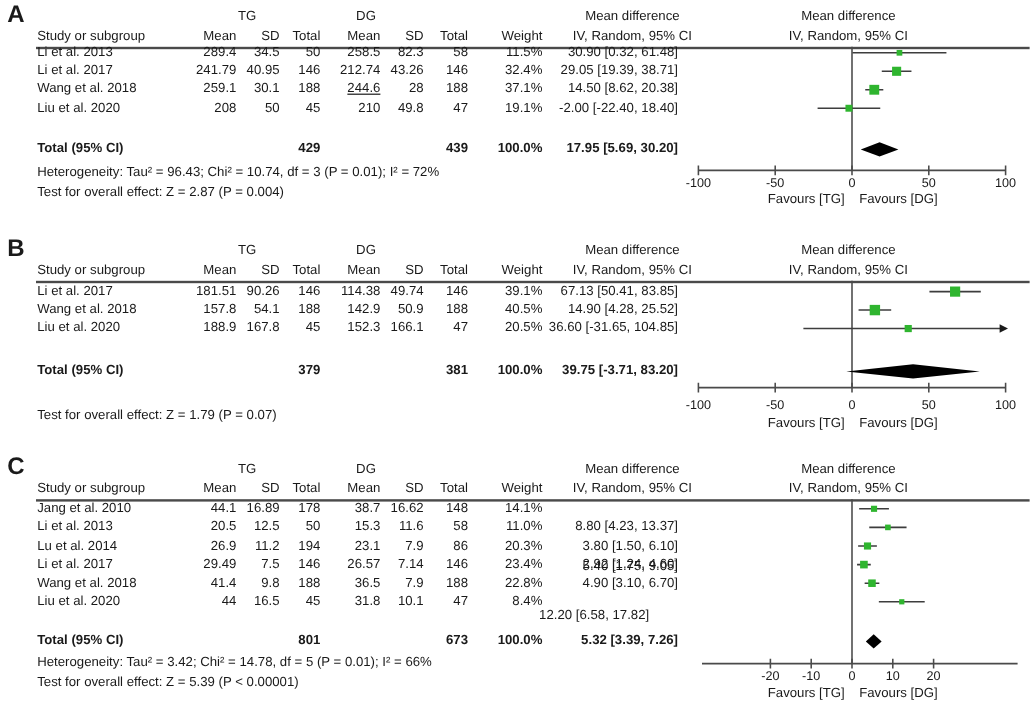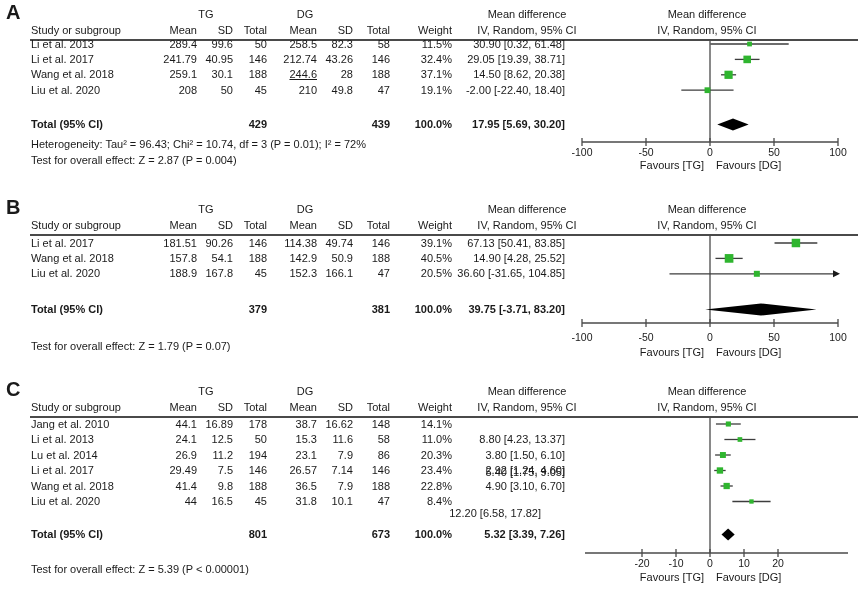--- a/index.html
+++ b/index.html
@@ -41,21 +41,21 @@
     <div class="rule"></div>
     <div class="cell b" style="left:31px;top:118px">Total (95% CI)</div>
     <div class="cell r b" style="left:187px;top:118px;width:80px">429</div>
     <div class="cell r b" style="left:310px;top:118px;width:80px">439</div>
     <div class="cell r b" style="left:372px;top:118px;width:80px">100.0%</div>
     <div class="cell r b" style="left:435px;top:118px;width:130px">17.95 [5.69, 30.20]</div>
     <div class="cell" style="left:31px;top:138px">Heterogeneity: Tau² = 96.43; Chi² = 10.74, df = 3 (P = 0.01); I² = 72%</div>
     <div class="cell" style="left:31px;top:154px">Test for overall effect: Z = 2.87 (P = 0.004)</div>
   <div class="cell" style="left: 31px; top: 37.5px;">Li et al. 2013</div>
       <div class="cell r" style="left: 117px; top: 37.5px; width: 80px;">289.4</div>
-      <div class="cell r" style="left: 153px; top: 37.5px; width: 80px;">99.6</div>
+      <div class="cell r" style="left: 153px; top: 37.5px; width: 80px;">34.5</div>
       <div class="cell r" style="left: 187px; top: 37.5px; width: 80px;">50</div>
       <div class="cell r" style="left: 237px; top: 37.5px; width: 80px;">258.5</div>
       <div class="cell r" style="left: 273px; top: 37.5px; width: 80px;">82.3</div>
       <div class="cell r" style="left: 310px; top: 37.5px; width: 80px;">58</div>
       <div class="cell r" style="left: 372px; top: 37.5px; width: 80px;">11.5%</div>
       <div class="cell r" style="left: 435px; top: 37.5px; width: 130px;">30.90 [0.32, 61.48]</div>
       <div class="cell" style="left: 31px; top: 52.9px;">Li et al. 2017</div>
       <div class="cell r" style="left: 117px; top: 52.9px; width: 80px;">241.79</div>
       <div class="cell r" style="left: 153px; top: 52.9px; width: 80px;">40.95</div>
       <div class="cell r" style="left: 187px; top: 52.9px; width: 80px;">146</div>
@@ -200,32 +200,33 @@
     <div class="cell r" style="left:310px;top:24px;width:80px">Total</div>
     <div class="cell r" style="left:372px;top:24px;width:80px">Weight</div>
     <div class="cell c" style="left:447px;top:24px;width:160px">IV, Random, 95% CI</div>
     <div class="cell c" style="left:627px;top:24px;width:160px">IV, Random, 95% CI</div>
     <div class="rule"></div>
     <div class="cell b" style="left:31px;top:151px">Total (95% CI)</div>
     <div class="cell r b" style="left:187px;top:151px;width:80px">801</div>
     <div class="cell r b" style="left:310px;top:151px;width:80px">673</div>
     <div class="cell r b" style="left:372px;top:151px;width:80px">100.0%</div>
     <div class="cell r b" style="left:435px;top:151px;width:130px">5.32 [3.39, 7.26]</div>
+    <div class="cell" style="left:31px;top:169px">Heterogeneity: Tau² = 3.42; Chi² = 14.78, df = 5 (P = 0.01); I² = 66%</div>
     <div class="cell" style="left:31px;top:186px">Test for overall effect: Z = 5.39 (P &lt; 0.00001)</div>
   <div class="cell" style="left: 31px; top: 40.5px;">Jang et al. 2010</div>
       <div class="cell r" style="left: 117px; top: 40.5px; width: 80px;">44.1</div>
       <div class="cell r" style="left: 153px; top: 40.5px; width: 80px;">16.89</div>
       <div class="cell r" style="left: 187px; top: 40.5px; width: 80px;">178</div>
       <div class="cell r" style="left: 237px; top: 40.5px; width: 80px;">38.7</div>
       <div class="cell r" style="left: 273px; top: 40.5px; width: 80px;">16.62</div>
       <div class="cell r" style="left: 310px; top: 40.5px; width: 80px;">148</div>
       <div class="cell r" style="left: 372px; top: 40.5px; width: 80px;">14.1%</div>
       <div class="cell r" style="left: 435px; top: 40.5px; width: 130px; margin-top: 48px;">5.40 [1.75, 9.05]</div>
       <div class="cell" style="left: 31px; top: 56px;">Li et al. 2013</div>
-      <div class="cell r" style="left: 117px; top: 56px; width: 80px;">24.1</div>
+      <div class="cell r" style="left: 117px; top: 56px; width: 80px;">20.5</div>
       <div class="cell r" style="left: 153px; top: 56px; width: 80px;">12.5</div>
       <div class="cell r" style="left: 187px; top: 56px; width: 80px;">50</div>
       <div class="cell r" style="left: 237px; top: 56px; width: 80px;">15.3</div>
       <div class="cell r" style="left: 273px; top: 56px; width: 80px;">11.6</div>
       <div class="cell r" style="left: 310px; top: 56px; width: 80px;">58</div>
       <div class="cell r" style="left: 372px; top: 56px; width: 80px;">11.0%</div>
       <div class="cell r" style="left: 435px; top: 56px; width: 130px;">8.80 [4.23, 13.37]</div>
       <div class="cell" style="left: 31px; top: 71.5px;">Lu et al. 2014</div>
       <div class="cell r" style="left: 117px; top: 71.5px; width: 80px;">26.9</div>
       <div class="cell r" style="left: 153px; top: 71.5px; width: 80px;">11.2</div>

